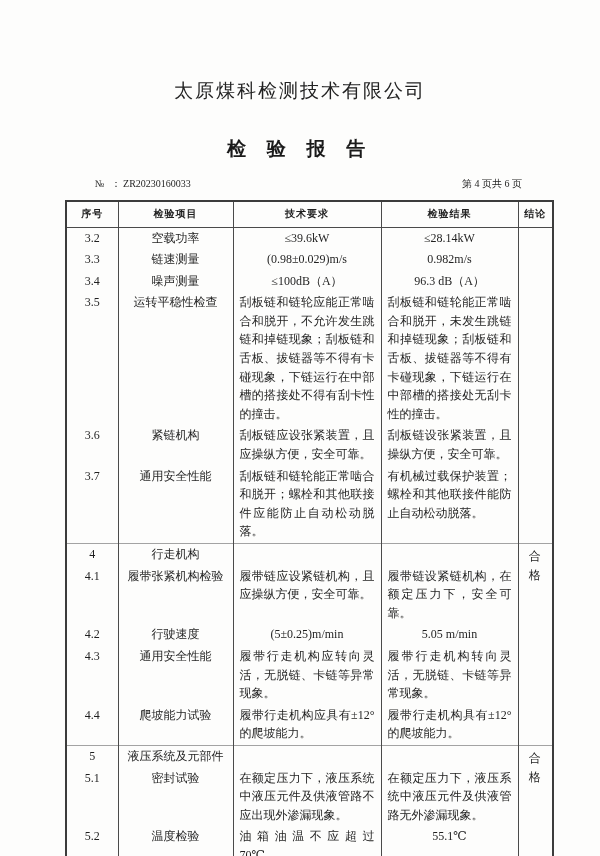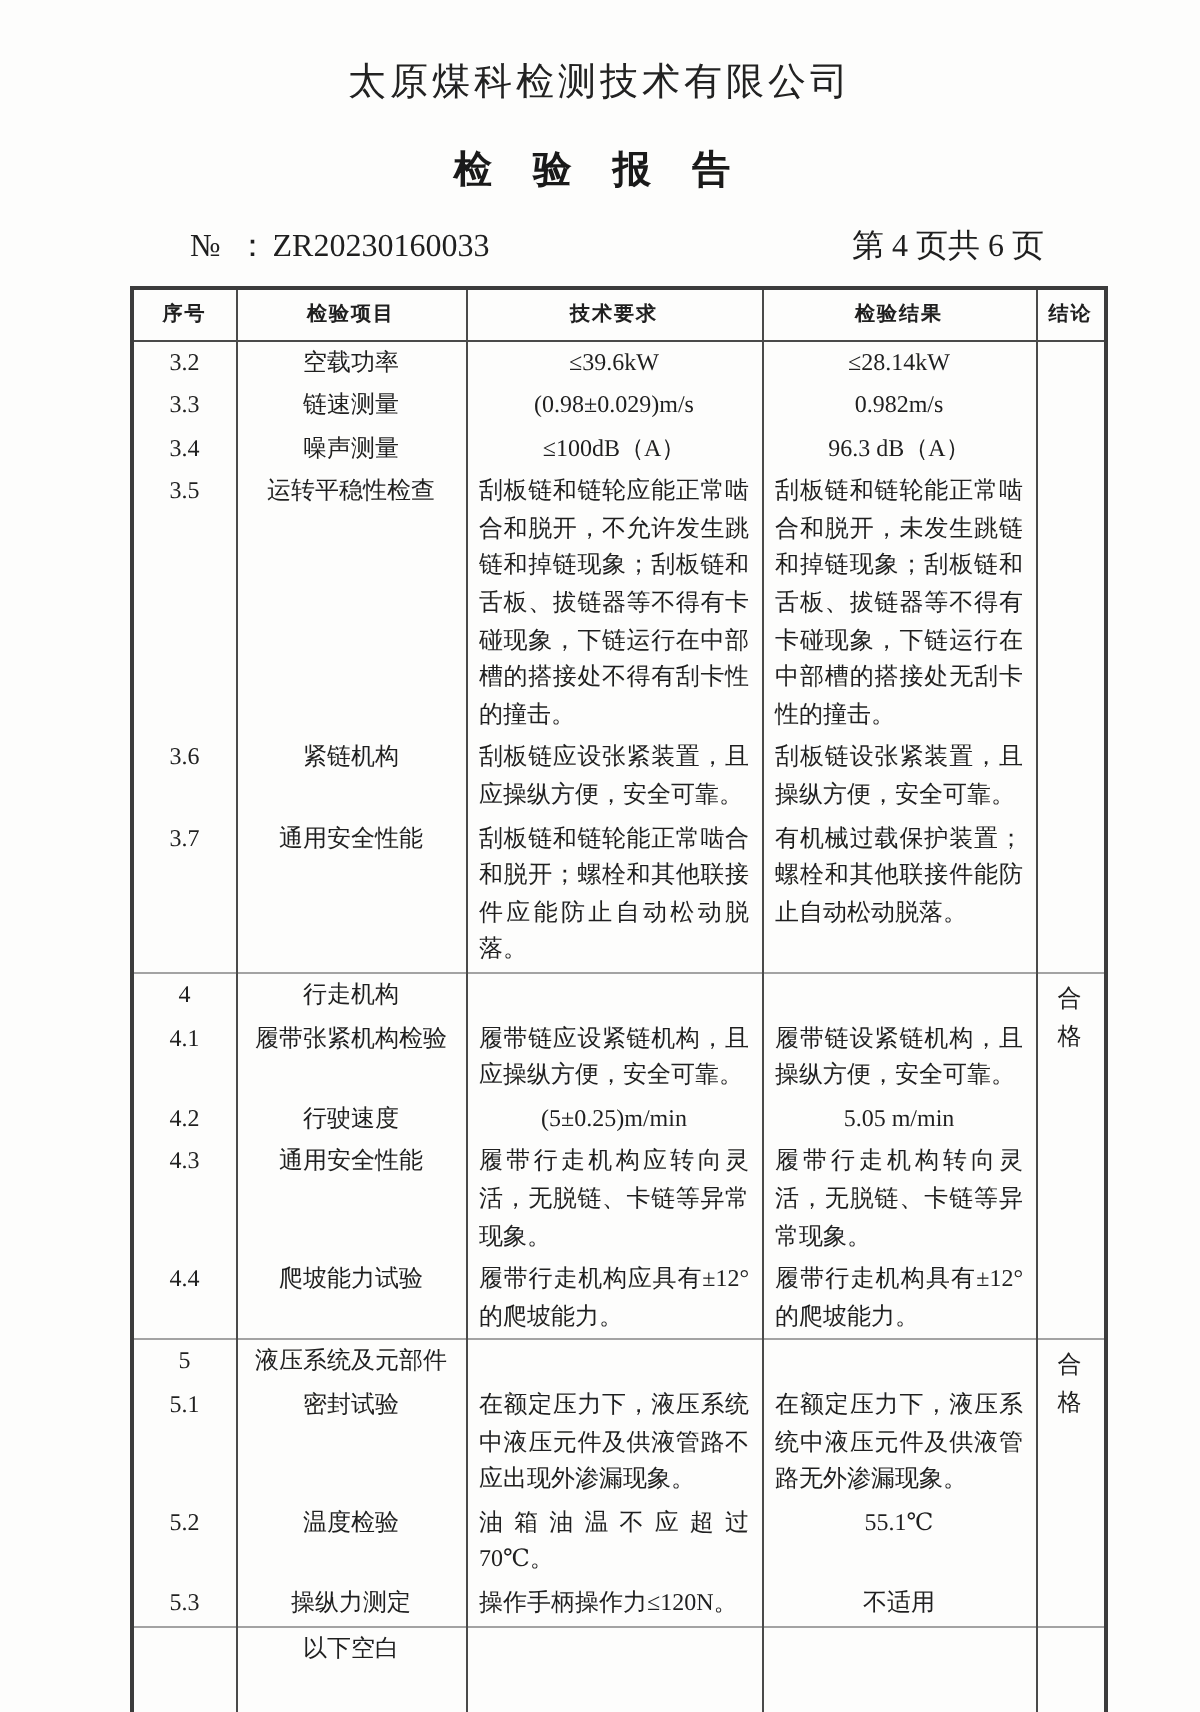--- a/index.html
+++ b/index.html
@@ -7,40 +7,40 @@
   body {
     width: 600px; height: 856px;
     font-family: "Liberation Serif", "DejaVu Serif", serif;
     color: #1f1f1f;
     position: relative;
     overflow: hidden;
   }
   .page { width: 600px; height: 856px; background: #fdfdfc; position: relative; }
 
   .company-title {
-    padding-top: 28px;
+    padding-top: 78px;
     text-align: center;
     font-size: 19px;
     letter-spacing: 2px;
     color: #222;
   }
   .report-title {
-    margin-top: 18px;
+    margin-top: 32px;
     text-align: center;
     font-size: 19px;
     font-weight: bold;
     letter-spacing: 8px;
     color: #1a1a1a;
   }
   .meta-row {
     margin: 15px 78px 0 95px;
     display: flex;
     justify-content: space-between;
     align-items: baseline;
-    font-size: 16px;
+    font-size: 10px;
   }
   .report-no-label { letter-spacing: 2px; }
 
   table.inspection-table {
     margin: 9px 0 0 65px;
     width: 487px;
     border-collapse: collapse;
     table-layout: fixed;
     border: 2px solid #3c3c3c;
   }
@@ -149,21 +149,21 @@
           <td class="col-no">4</td>
           <td class="col-item">行走机构</td>
           <td class="col-requirement"></td>
           <td class="col-result"></td>
           <td class="col-conclusion" rowspan="5">合格</td>
         </tr>
         <tr>
           <td class="col-no">4.1</td>
           <td class="col-item">履带张紧机构检验</td>
           <td class="col-requirement long">履带链应设紧链机构，且应操纵方便，安全可靠。</td>
-          <td class="col-result long">履带链设紧链机构，且操纵方便，安全可靠。</td>
+          <td class="col-result long">履带链设紧链机构，在额定压力下，安全可靠。</td>
         </tr>
         <tr>
           <td class="col-no">4.2</td>
           <td class="col-item">行驶速度</td>
           <td class="col-requirement">(5±0.25)m/min</td>
           <td class="col-result">5.05 m/min</td>
         </tr>
         <tr>
           <td class="col-no">4.3</td>
           <td class="col-item">通用安全性能</td>

